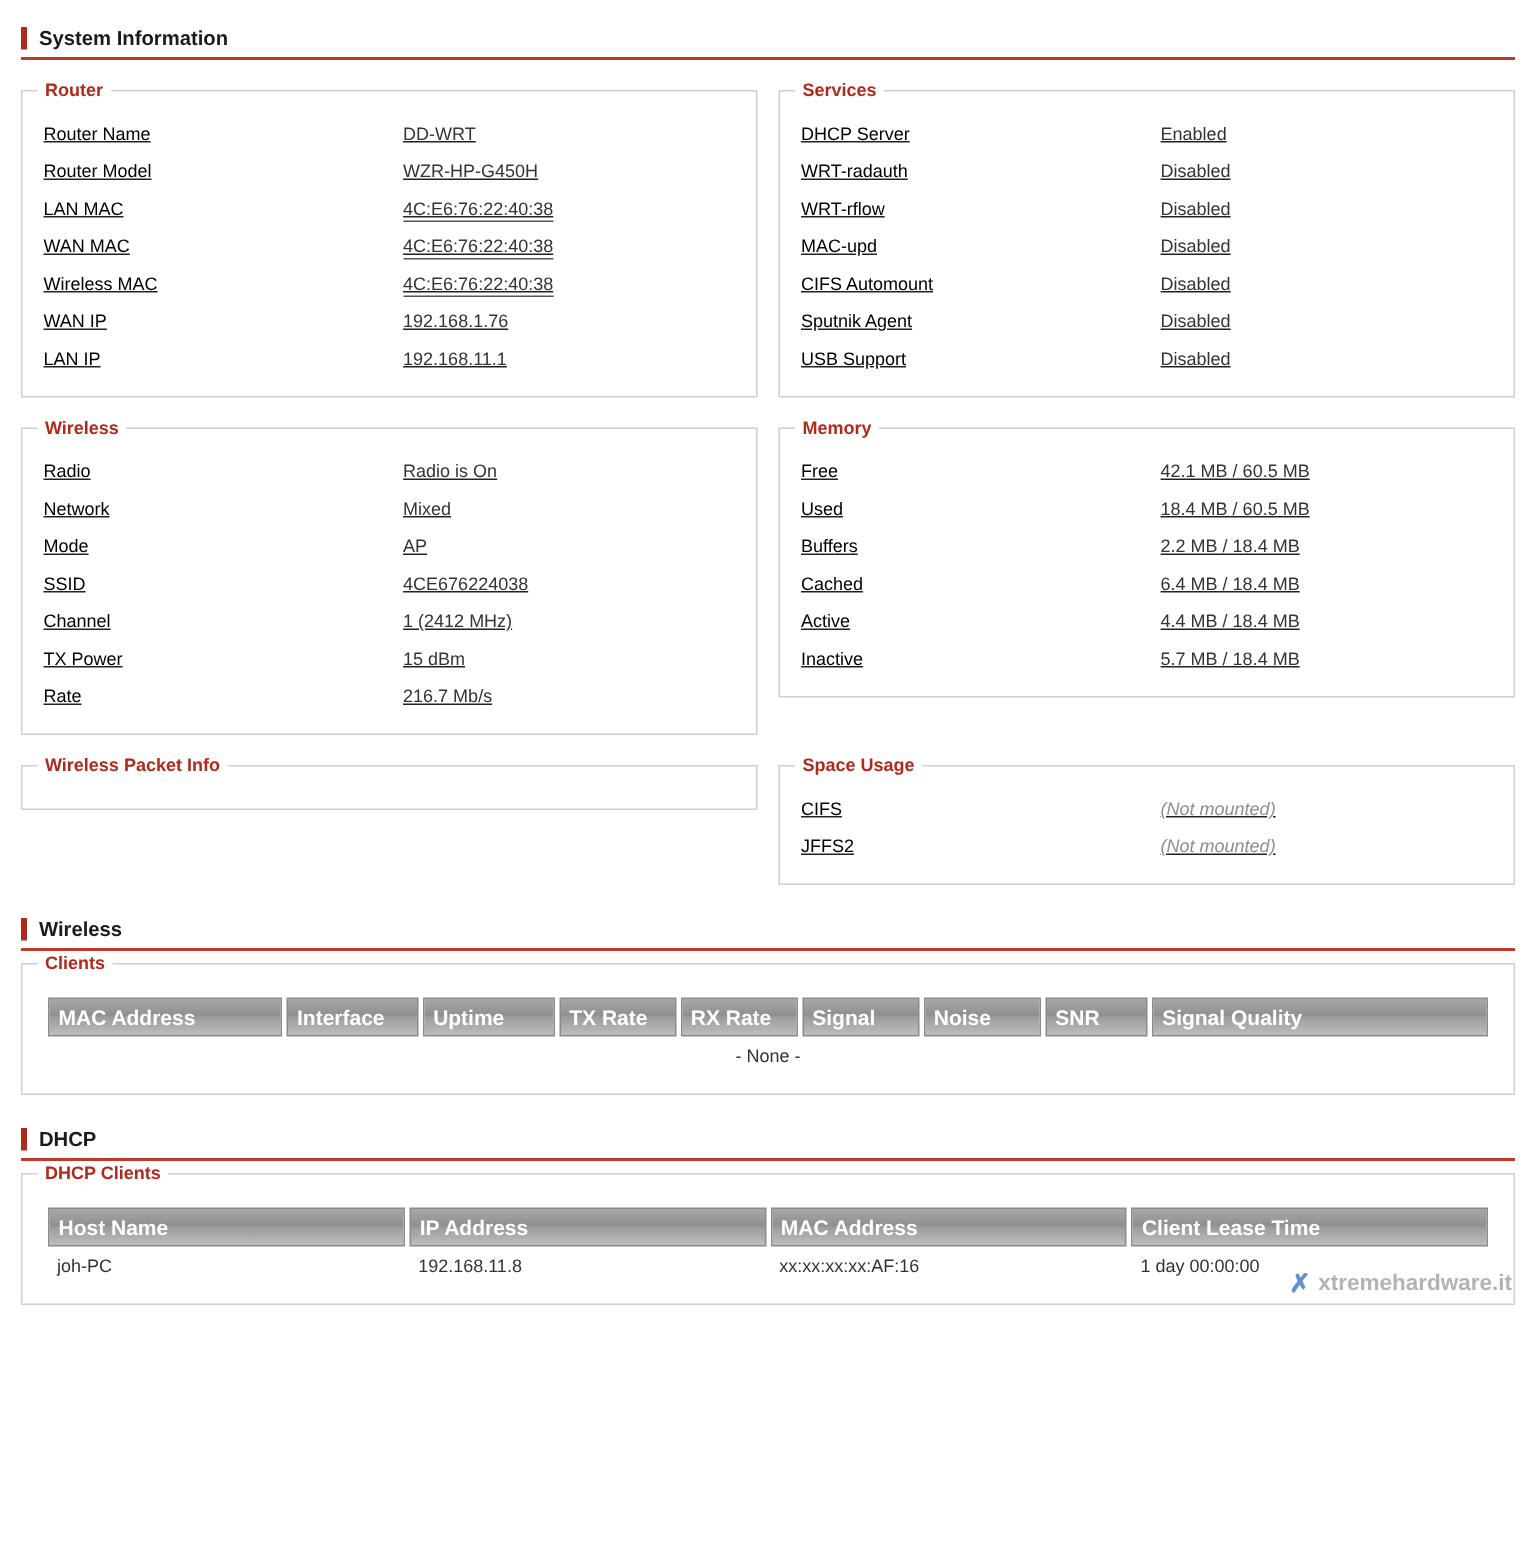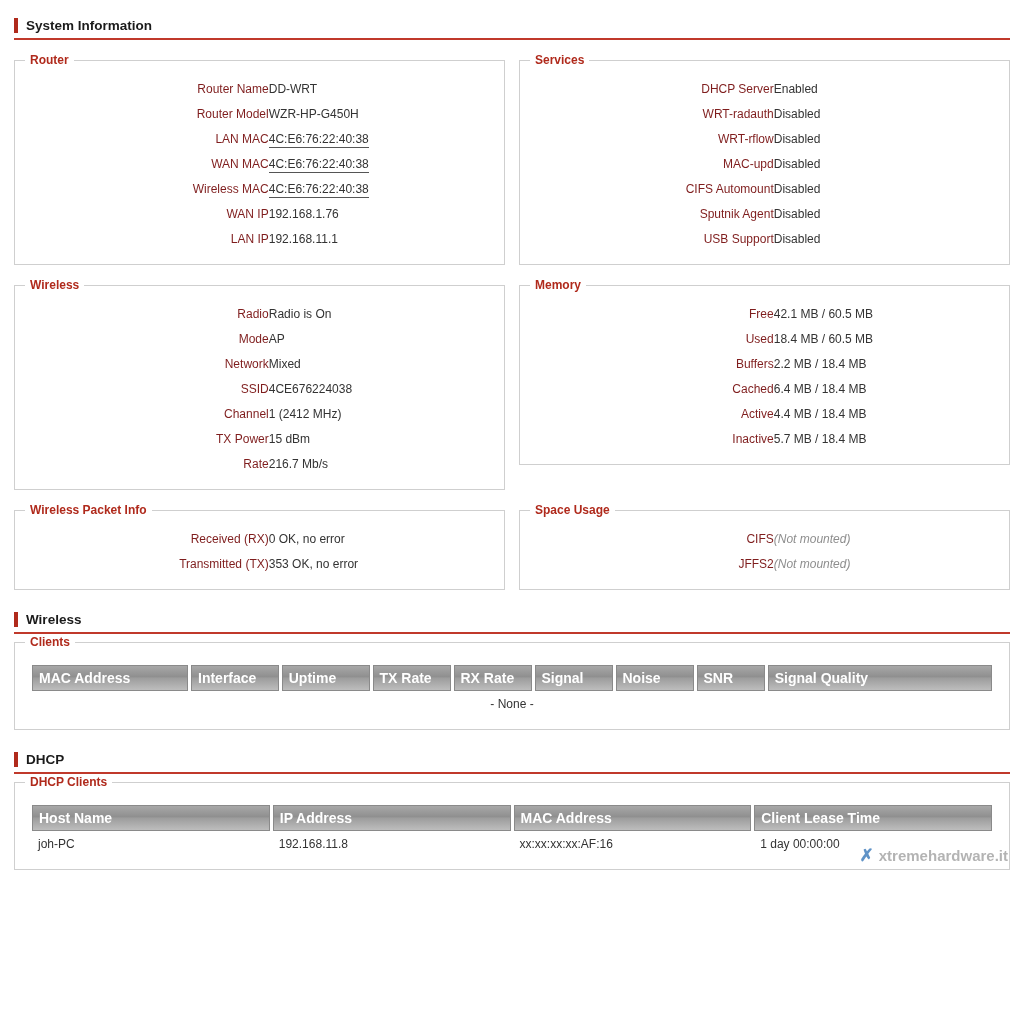--- a/index.html
+++ b/index.html
@@ -24,42 +24,42 @@
   }
   .section-head .bar {
     width: 4px; height: 15px; background: #b02a1c; display: inline-block;
   }
   .section-head .title {
     font-size: 13.5px; font-weight: bold; color: #1b1b1b;
   }
 
   
   .row2 { display: flex; gap: 14px; margin-top: 12px; }
-  .col { flex: 1 1 0; min-width: 0; }
+  .col { flex: 1 1 0; min-width: 0; text-decoration: underline; }
 
   .panel {
     border: 1px solid #cfcfcf;
     position: relative;
     padding: 16px 14px 12px 14px;
     margin-top: 8px;
     background: #fff;
   }
   .panel > .legend {
     position: absolute;
     top: -8px; left: 10px;
     background: #fff;
     padding: 0 5px;
     color: #b02a1c;
     font-weight: bold;
     font-size: 12px;
   }
 
   table.kv { width: 100%; border-collapse: collapse; }
   table.kv td { padding: 5px 0 6px 0; vertical-align: top; font-size: 12px; color: #333; }
-  table.kv td.k { width: 52%; color: #7f1d1d; text-align: right; }
+  table.kv td.k { width: 52%; color: #000000; }
   table.kv td.v { width: 48%; color: #333; }
   td.v .mac { border-bottom: 1px solid #555; padding-bottom: 1px; }
   td.v .muted { color: #8e8e8e; font-style: italic; }
 
   
   .tbl { width: 100%; border-collapse: separate; border-spacing: 3px 0; margin: 6px 0 0 0; }
   .tbl th {
     background: linear-gradient(to bottom, #a8a8a8 0%, #8f8f8f 45%, #9c9c9c 50%, #bdbdbd 100%);
     color: #ffffff;
     font-size: 14px;
@@ -186,28 +186,28 @@
     <div class="col">
       <div class="panel">
         <span class="legend">Wireless</span>
         <table class="kv">
           <tbody>
               <tr>
             <td class="k">Radio</td>
             <td class="v">Radio is On</td>
           </tr>
           <tr>
+            <td class="k">Network</td>
+            <td class="v">Mixed</td>
+          </tr>
+          <tr>
             <td class="k">Mode</td>
             <td class="v">AP</td>
           </tr>
           <tr>
-            <td class="k">Network</td>
-            <td class="v">Mixed</td>
-          </tr>
-          <tr>
             <td class="k">SSID</td>
             <td class="v">4CE676224038</td>
           </tr>
           <tr>
             <td class="k">Channel</td>
             <td class="v">1 (2412 MHz)</td>
           </tr>
           <tr>
             <td class="k">TX Power</td>
             <td class="v">15 dBm</td>
@@ -253,32 +253,20 @@
         </tbody>
           </table>
       </div>
     </div>
   </div>
 
   <div class="row2">
     <div class="col">
       <div class="panel">
         <span class="legend">Wireless Packet Info</span>
-        <table class="kv">
-          <tbody>
-              <tr>
-            <td class="k">Received (RX)</td>
-            <td class="v">0 OK, no error</td>
-          </tr>
-          <tr>
-            <td class="k">Transmitted (TX)</td>
-            <td class="v">353 OK, no error</td>
-          </tr>
-        </tbody>
-          </table>
       </div>
     </div>
 
     <div class="col">
       <div class="panel">
         <span class="legend">Space Usage</span>
         <table class="kv">
           <tbody>
               <tr>
             <td class="k">CIFS</td>

